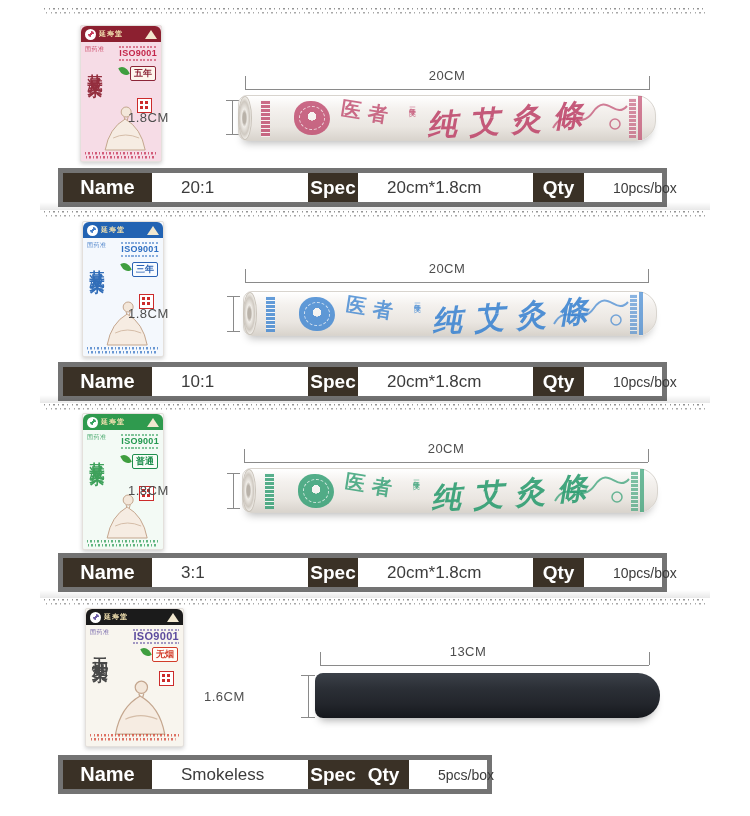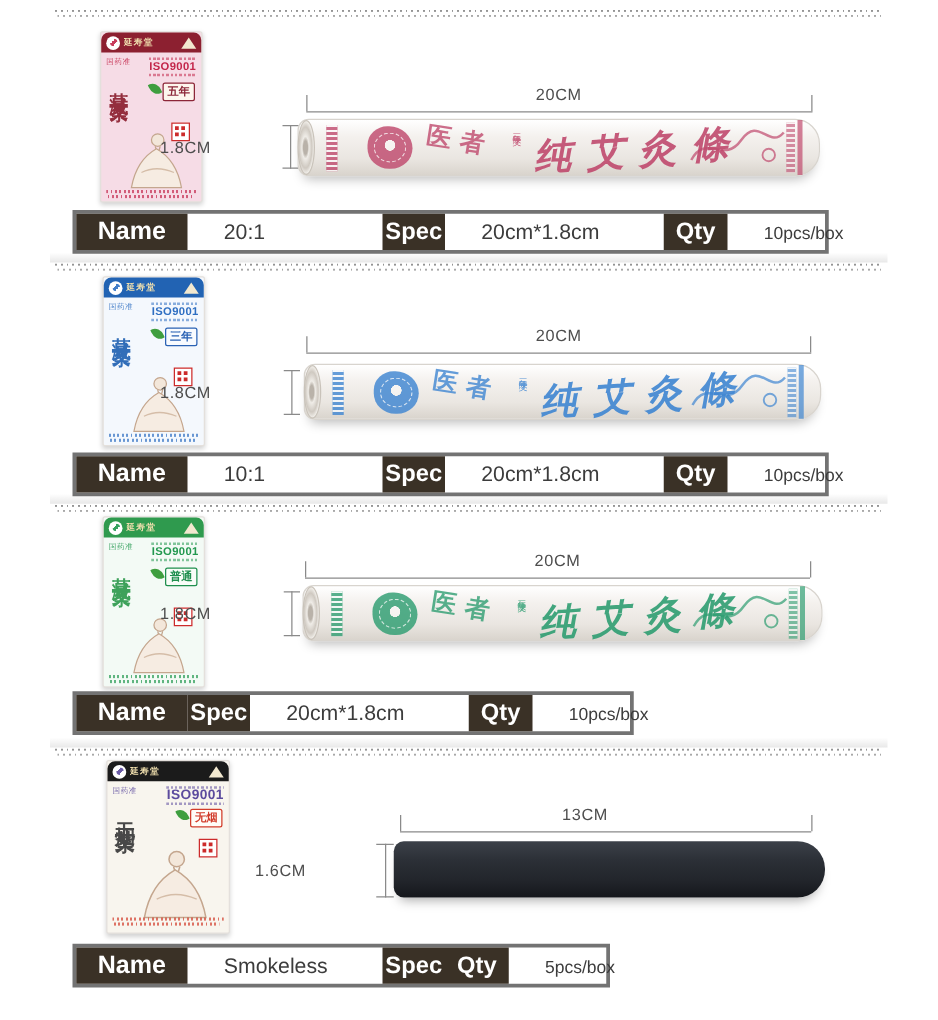--- a/index.html
+++ b/index.html
@@ -70,21 +70,21 @@
   .bigprint{position:absolute;left:188px;top:4px;font-size:30px;font-weight:bold;font-style:italic;letter-spacing:12px;transform:rotate(-4deg);font-family:"DejaVu Serif",serif;opacity:.9;white-space:nowrap;}
   .dragon{position:absolute;right:26px;top:2px;opacity:.7;}
   .ring{position:absolute;right:13px;top:0;width:4px;height:100%;background:currentColor;opacity:.7;}
   .bandsr{position:absolute;right:19px;top:2px;width:7px;height:92%;background-color:currentColor;opacity:.6;
     background-image:repeating-linear-gradient(180deg,rgba(255,255,255,.9) 0 1.5px,transparent 1.5px 4px);}
   .stick-black{position:absolute;border-radius:8px 22px 22px 8px;
     background:linear-gradient(180deg,#3c4149 0%,#2b2f36 35%,#22252b 70%,#15171c 100%);
     box-shadow:0 7px 9px -5px rgba(0,0,0,.35);}
 
   
-  .trow{position:absolute;display:flex;height:29px;border:3px solid #737373;background:#fff;box-sizing:content-box;}
+  .trow{position:absolute;display:flex;height:29px;border:5px solid #737373;background:#fff;box-sizing:content-box;}
   .lbl{background:#3a3126;color:#fff;font-weight:bold;display:flex;align-items:center;justify-content:center;height:29px;}
   .lbl.big{font-size:20px;}
   .lbl.med{font-size:19px;}
   .val{display:flex;align-items:center;padding-left:29px;font-size:17px;color:#3c3c3c;box-sizing:border-box;}
   .val.qty{font-size:14px;}
   .w-name{width:89px;}.w-nameval{width:156px;}.w-spec{width:50px;}.w-specval{width:175px;}.w-qty{width:51px;}.w-qtyval{width:78px;}
 </style>
 </head>
 <body>
 
@@ -260,20 +260,21 @@
       <div class="bigprint">纯艾灸條</div>
       <svg class="dragon" width="78" height="40" viewBox="0 0 78 40">
         <path d="M2,30 C14,8 28,34 42,14 S64,22 76,8" stroke="currentColor" fill="none" stroke-width="2"></path>
         <circle cx="64" cy="26" r="5" stroke="currentColor" fill="none" stroke-width="1.5"></circle>
       </svg>
       <span class="bandsr"></span>
       <span class="ring"></span>
     </div>
     <div class="trow" style="left:58px;top:144px">
       <div class="lbl big w-name">Name</div>
+      <div class="val w-nameval">3:1</div>
       <div class="lbl med w-spec">Spec</div>
       <div class="val w-specval">20cm*1.8cm</div>
       <div class="lbl med w-qty">Qty</div>
       <div class="val qty w-qtyval">10pcs/box</div>
     </div>
   </div>
 
   <div class="sheet-shadow" style="top:590px"></div>
   <div class="divider" style="top:599px"></div>
 

